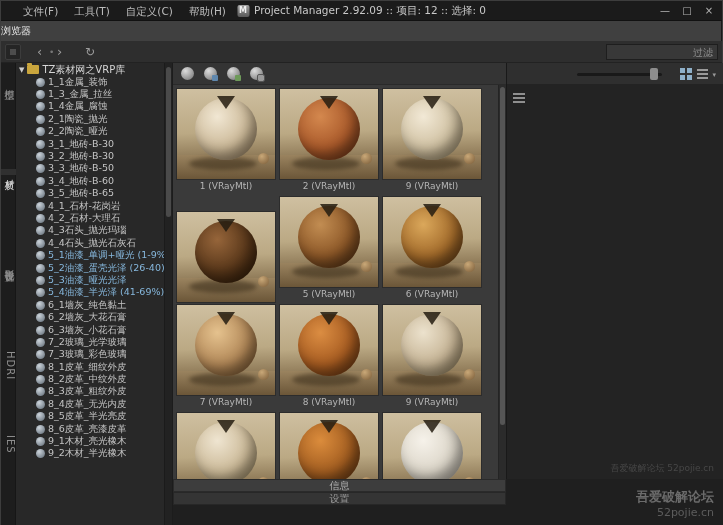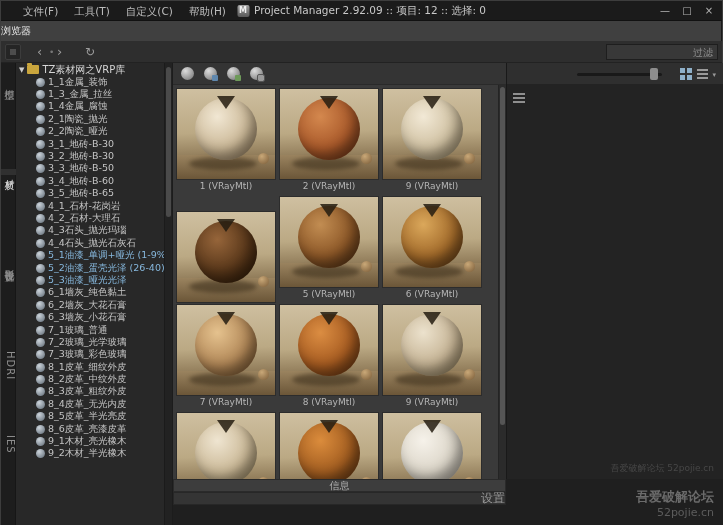--- a/index.html
+++ b/index.html
@@ -84,21 +84,21 @@
   .view-list-icon .bar:nth-child(1){top:1px;} .view-list-icon .bar:nth-child(2){top:5px;} .view-list-icon .bar:nth-child(3){top:9px;}
   .view-list-icon .arrow { position:absolute; right:0; top:3px; font-size:7px; color:#9a9a9a; }
   .rcontent { position:absolute; left:0; top:22px; width:100%; height:394px; background:#232323; }
   .rmenu-btn { position:absolute; left:6px; top:6px; width:16px; height:14px; }
   .rmenu-btn .bar { position:absolute; left:0; width:12px; height:2px; background:#8f8f8f; }
   .rmenu-btn .bar:nth-child(1){top:2px;} .rmenu-btn .bar:nth-child(2){top:6px;} .rmenu-btn .bar:nth-child(3){top:10px;}
   .wm-small { position:absolute; right:10px; bottom:4px; font-size:9px; color:#474747; white-space:nowrap; }
 
   
   .info-bar { position:absolute; left:172px; top:478px; width:333px; height:13px; background:#3d3d3d; border:1px solid #2a2a2a; text-align:center; font-size:10px; line-height:11px; color:#b2b2b2; }
-  .settings-bar { position:absolute; left:172px; top:491px; width:333px; height:13px; background:#343434; border:1px solid #272727; text-align:right; font-size:12px; line-height:11px; color:#979797; }
+  .settings-bar { position:absolute; left:172px; top:491px; width:333px; height:13px; background:#343434; border:1px solid #272727; text-align:center; font-size:10px; line-height:11px; color:#979797; }
   .bottom-dark { position:absolute; left:505px; top:478px; width:218px; height:47px; background:#1f1f1f; }
   .below-bars { position:absolute; left:172px; top:504px; width:333px; height:21px; background:#1f1f1f; }
 
   .watermark { position:absolute; right:8px; bottom:5px; text-align:right; }
   .wm-line1 { font-size:13px; font-weight:bold; color:#6b6b6b; }
   .wm-line2 { font-size:11px; color:#5c5c5c; }
 </style>
 </head>
 <body>
 
@@ -213,35 +213,35 @@
           <span>5_1油漆_单调+哑光 (1-9%)</span>
         </div>
         <div class="tree-item hl">
           <span class="mat-icon"></span>
           <span>5_2油漆_蛋壳光泽 (26-40)</span>
         </div>
         <div class="tree-item hl">
           <span class="mat-icon"></span>
           <span>5_3油漆_哑光光泽</span>
         </div>
+        <div class="tree-item hl">
+          <span class="mat-icon"></span>
+          <span>5_4油漆_半光泽 (41-69%)</span>
+        </div>
         <div class="tree-item">
           <span class="mat-icon"></span>
           <span>6_1墙灰_纯色黏土</span>
         </div>
         <div class="tree-item">
           <span class="mat-icon"></span>
           <span>6_2墙灰_大花石膏</span>
         </div>
         <div class="tree-item">
           <span class="mat-icon"></span>
           <span>6_3墙灰_小花石膏</span>
-        </div>
-        <div class="tree-item">
-          <span class="mat-icon"></span>
-          <span>7_1玻璃_普通</span>
         </div>
         <div class="tree-item">
           <span class="mat-icon"></span>
           <span>7_2玻璃_光学玻璃</span>
         </div>
         <div class="tree-item">
           <span class="mat-icon"></span>
           <span>7_3玻璃_彩色玻璃</span>
         </div>
         <div class="tree-item">

